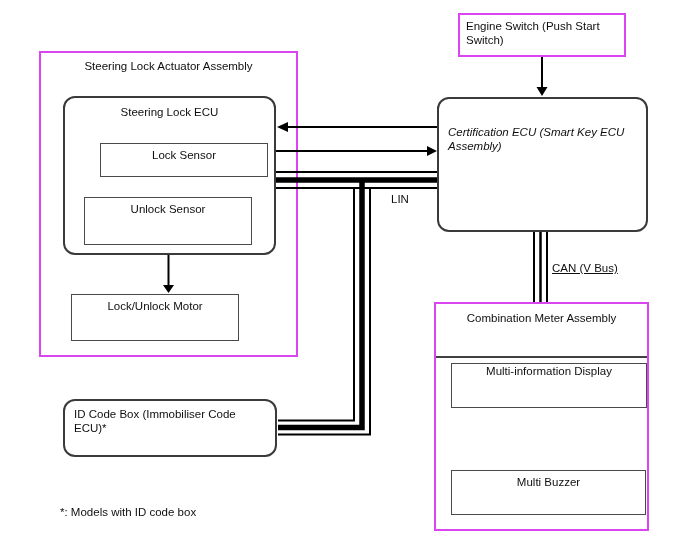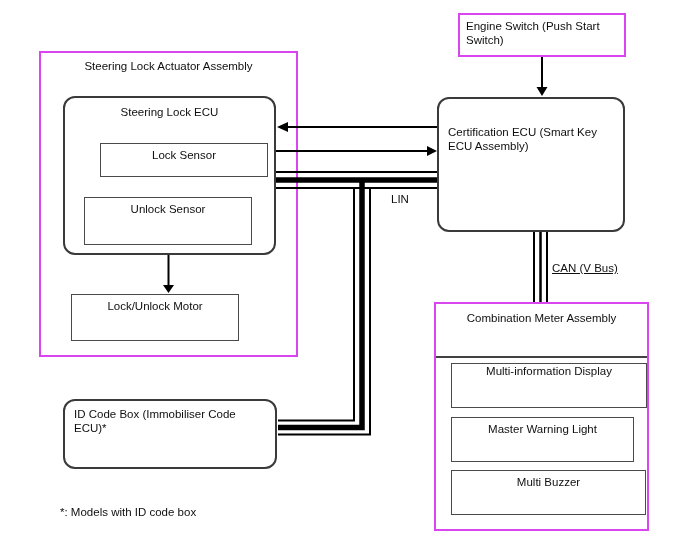--- a/index.html
+++ b/index.html
@@ -15,27 +15,27 @@
   .box{
     position:absolute;background:#ffffff;
     border:2px solid #d946ef;box-sizing:border-box;
   }
   .rounded{border-radius:12px;border-color:#3a3a3a;}
   .ctr{text-align:center;}
   .inner{border-width:1.5px;border-color:#4a4a4a;}
 
   
   #engine-switch{left:458px;top:13px;width:168px;height:44px;padding:4px 6px 0 6px;}
-  #cert-ecu{left:437px;top:97px;width:188px;height:135px;padding:26px 6px 0 9px;}
+  #cert-ecu{left:437px;top:97px;width:211px;height:135px;padding:26px 6px 0 9px;font-style:italic;}
   #sla-box{left:39px;top:51px;width:259px;height:306px;padding-top:6px;}
   #sle-box{left:63px;top:96px;width:213px;height:159px;padding-top:7px;}
   #lock-sensor{left:84px;top:143px;width:168px;height:34px;padding-top:4px;margin-left:16px;}
   #unlock-sensor{left:84px;top:197px;width:168px;height:48px;padding-top:4px;}
   #motor{left:71px;top:294px;width:168px;height:47px;padding-top:4px;}
-  #id-code{left:63px;top:399px;width:214px;height:70px;padding:6px 18px 0 9px;}
+  #id-code{left:63px;top:399px;width:214px;height:58px;padding:6px 18px 0 9px;}
   #cmb{left:434px;top:302px;width:215px;height:229px;}
   #cmb-header{height:45px;border-bottom:2px solid #414141;padding-top:7px;text-align:center;}
   #mid-box{left:451px;top:363px;width:196px;height:45px;padding-top:0;}
   #mwl-box{left:451px;top:417px;width:183px;height:45px;padding-top:4px;}
   #mbz-box{left:451px;top:470px;width:195px;height:45px;padding-top:4px;}
 
   .floating-label{position:absolute;background:transparent;white-space:nowrap;}
   #lin-label{left:379px;top:192px;padding-left:12px;}
   #can-label{left:552px;top:261px;text-decoration:underline;}
   #footnote{left:60px;top:505px;}
@@ -82,23 +82,20 @@
   <div class="box" id="cmb">
     <div id="cmb-header">
       <span>Combination Meter Assembly</span>
     </div>
   </div>
 
   <div class="box inner ctr" id="mid-box">
     <span>Multi-information Display</span>
   </div>
 
-  <div class="box inner ctr" id="mwl-box">
-    <span>Master Warning Light</span>
-  </div>
 
   <div class="box inner ctr" id="mbz-box">
     <span>Multi Buzzer</span>
   </div>
 
   <div class="floating-label" id="lin-label">LIN</div>
   <div class="floating-label" id="can-label">CAN (V Bus)</div>
   <div class="floating-label" id="footnote">*: Models with ID code box</div>
 
   <svg id="connector-layer" width="688" height="560" viewBox="0 0 688 560">

